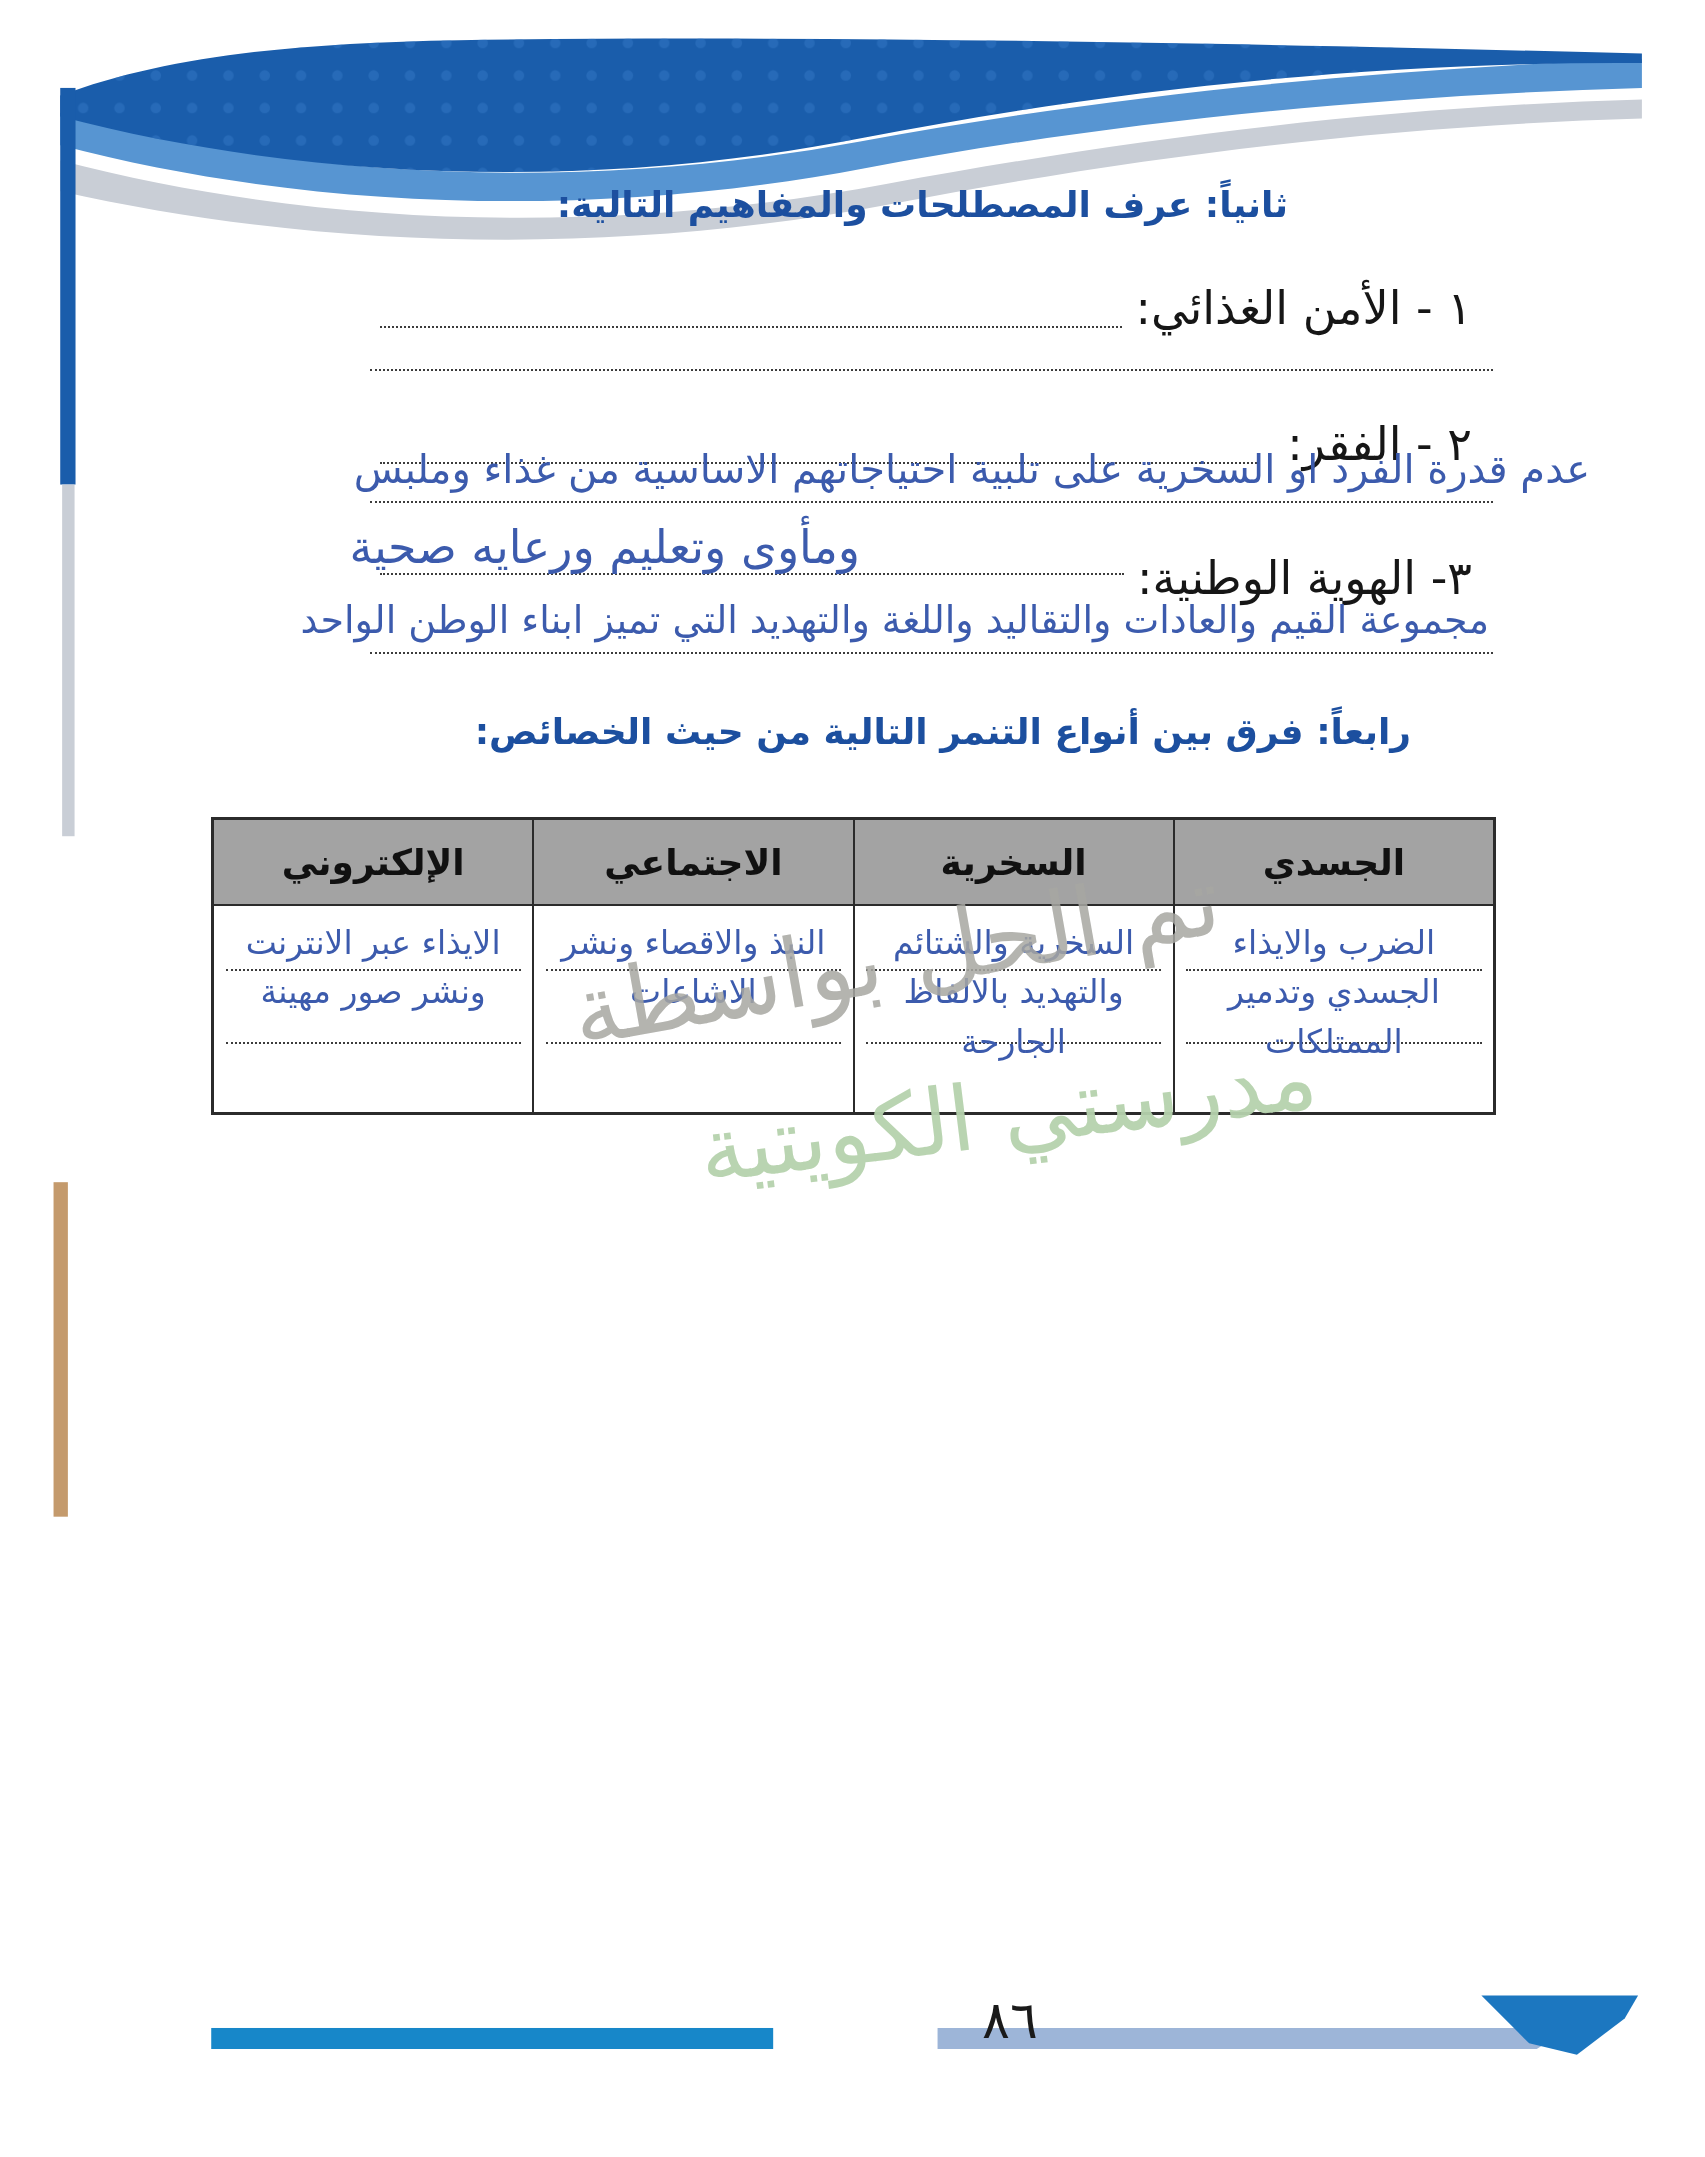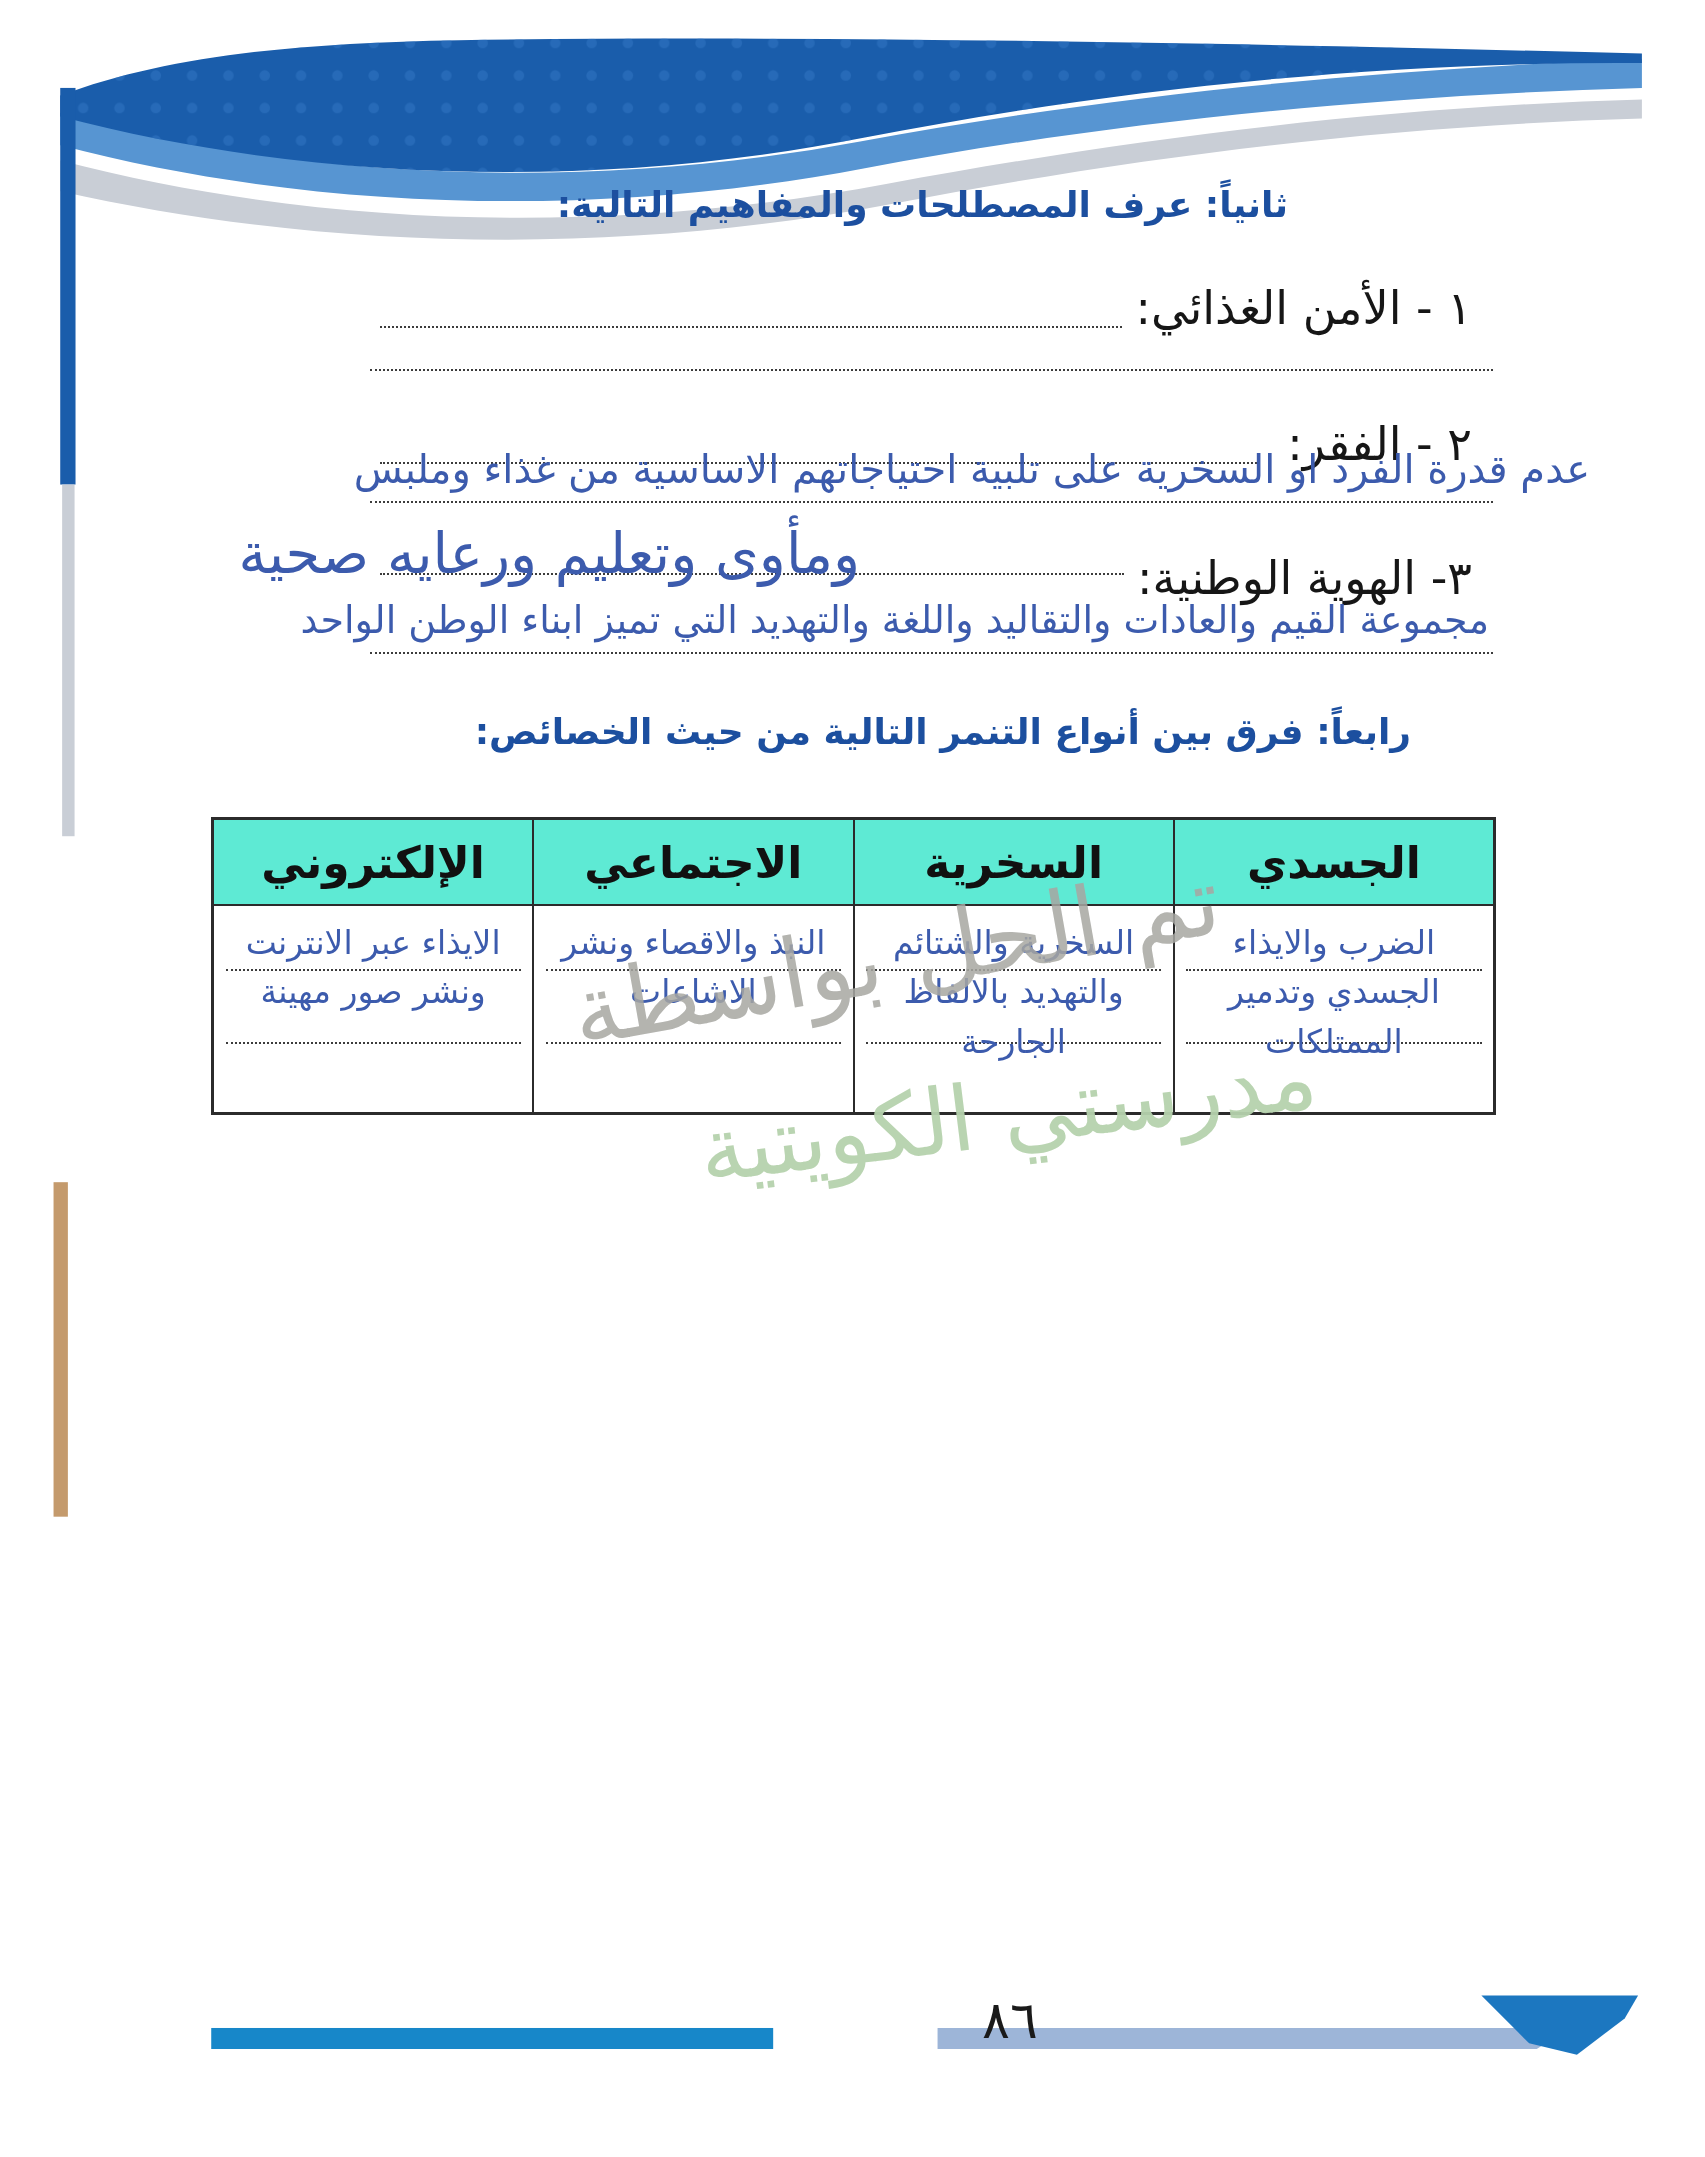--- a/index.html
+++ b/index.html
@@ -21,29 +21,29 @@
   .q3{top:551px;align-items:center;}
 
   .dotline{position:absolute;left:212px;right:212px;height:0;border-bottom:2.9px dotted #3c3c3c;}
   .dl-a{top:369px;}
   .dl-b{top:501px;}
   .dl-c{top:652px;}
 
   
   .hw{position:absolute;color:#3c5bad;white-space:nowrap;z-index:2;line-height:1.2;}
   .hw1{top:445px;right:115px;font-size:40px;}
-  .hw2{top:520px;right:845px;font-size:56px;}
+  .hw2{top:520px;right:845px;font-size:46px;}
   .hw3{top:598px;right:216px;font-size:38px;}
 
   
   .tbl{position:absolute;top:817px;right:209px;width:1285px;height:298px;
        display:grid;grid-template-columns:repeat(4,1fr);grid-template-rows:86px 1fr;
        border:2.9px solid #2b2b2b;box-sizing:border-box;background:#ffffff;}
-  .th{border:1.1px solid #2b2b2b;background:#5eead4;display:flex;align-items:center;justify-content:center;
-      font-size:44px;font-weight:bold;color:#111;}
+  .th{border:1.1px solid #2b2b2b;background:#a3a3a3;display:flex;align-items:center;justify-content:center;
+      font-size:36px;font-weight:bold;color:#111;}
   .td{border:1.1px solid #2b2b2b;position:relative;padding:11.5px 9.6px 0;box-sizing:border-box;
       font-size:33px;color:#3c5bad;text-align:center;line-height:1.5;}
   .td .ans{position:relative;z-index:2;display:block;}
   .crule{position:absolute;left:11.5px;right:11.5px;height:0;border-bottom:2.9px dotted #3c3c3c;z-index:1;}
   .cr1{top:63px;} .cr2{top:136px;}
 
   
   .wm{position:absolute;white-space:nowrap;z-index:6;pointer-events:none;}
   .wm-gray{top:958px;left:405px;font-size:96px;color:#a7a7a2;opacity:.85;transform:rotate(-10deg);transform-origin:left top;}
   .wm-green{top:1099px;left:535px;font-size:90px;color:#b6d2ad;opacity:.95;transform:rotate(-7deg);transform-origin:left top;}

